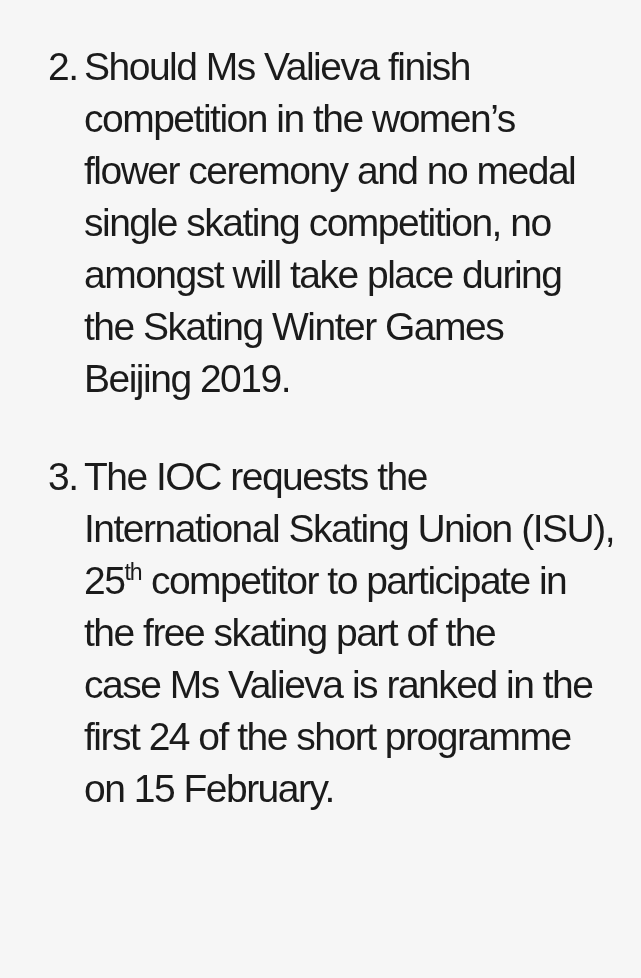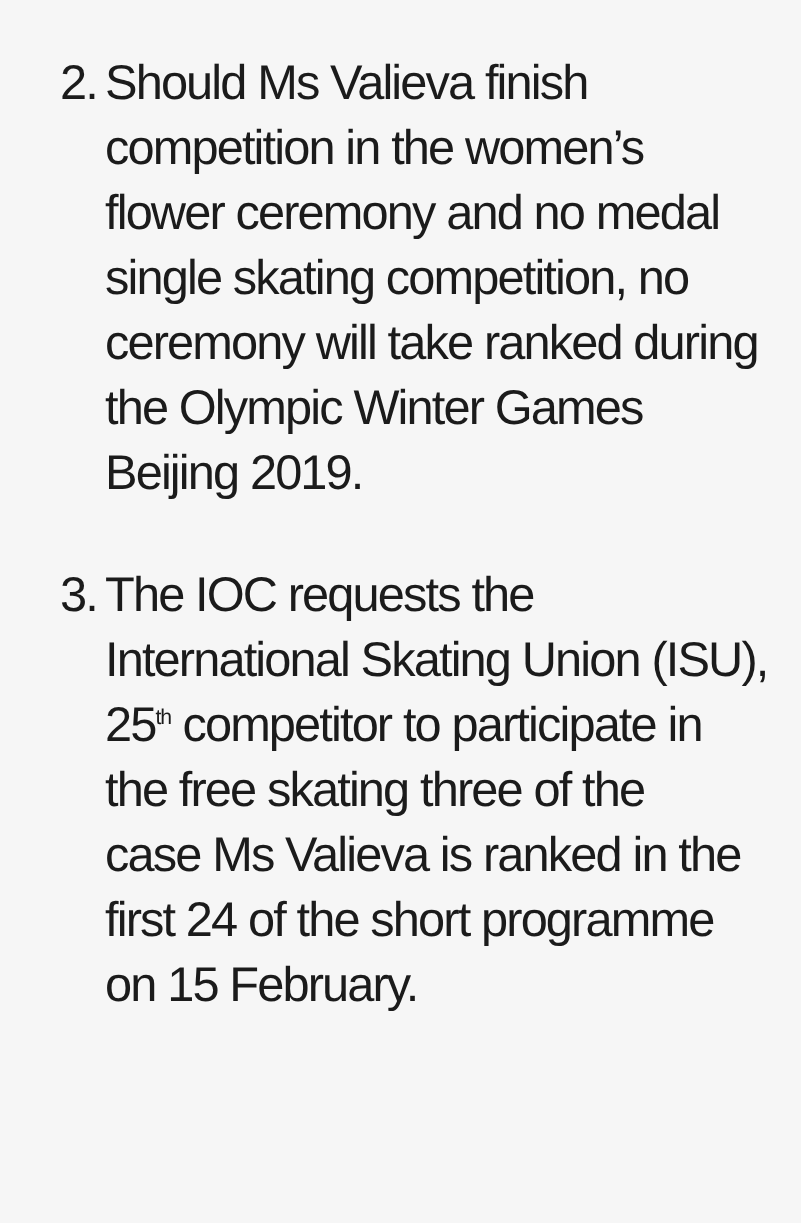--- a/index.html
+++ b/index.html
@@ -38,51 +38,51 @@
     width: 36px;
   }
   .lines {
     flex: 1 1 auto;
     min-width: 0;
   }
   .line {
     white-space: nowrap;
   }
   .line sup {
-    font-size: 17px;
+    font-size: 23px;
     line-height: 0;
     letter-spacing: -1px;
     vertical-align: baseline;
     position: relative;
     top: -14px;
   }
 </style>
 </head>
 <body style="background: rgb(246, 246, 246);">
 
 <div class="page">
   <div class="list" style="color: rgb(27, 27, 27);">
       <div class="item">
         <span class="num">2.</span>
         <div class="lines">
           <div class="line"><span>Should Ms Valieva finish</span></div>
           <div class="line"><span>competition in the women’s</span></div>
           <div class="line"><span>flower ceremony and no medal</span></div>
           <div class="line"><span>single skating competition, no</span></div>
-          <div class="line"><span>ceremony will take ranked during</span></div>
-          <div class="line"><span>the Olympic Winter Games</span></div>
+          <div class="line"><span>amongst will take place during</span></div>
+          <div class="line"><span>the Skating Winter Games</span></div>
           <div class="line"><span>Beijing 2019.</span></div>
         </div>
       </div>
       <div class="item">
         <span class="num">3.</span>
         <div class="lines">
           <div class="line"><span>The IOC requests the</span></div>
           <div class="line"><span>International Skating Union (ISU),</span></div>
           <div class="line"><span>25</span><sup>th</sup><span> competitor to participate in</span></div>
-          <div class="line"><span>the free skating three of the</span></div>
+          <div class="line"><span>the free skating part of the</span></div>
           <div class="line"><span>case Ms Valieva is ranked in the</span></div>
           <div class="line"><span>first 24 of the short programme</span></div>
           <div class="line"><span>on 15 February.</span></div>
         </div>
       </div>
     </div>
 </div>
 
 </body></html>

